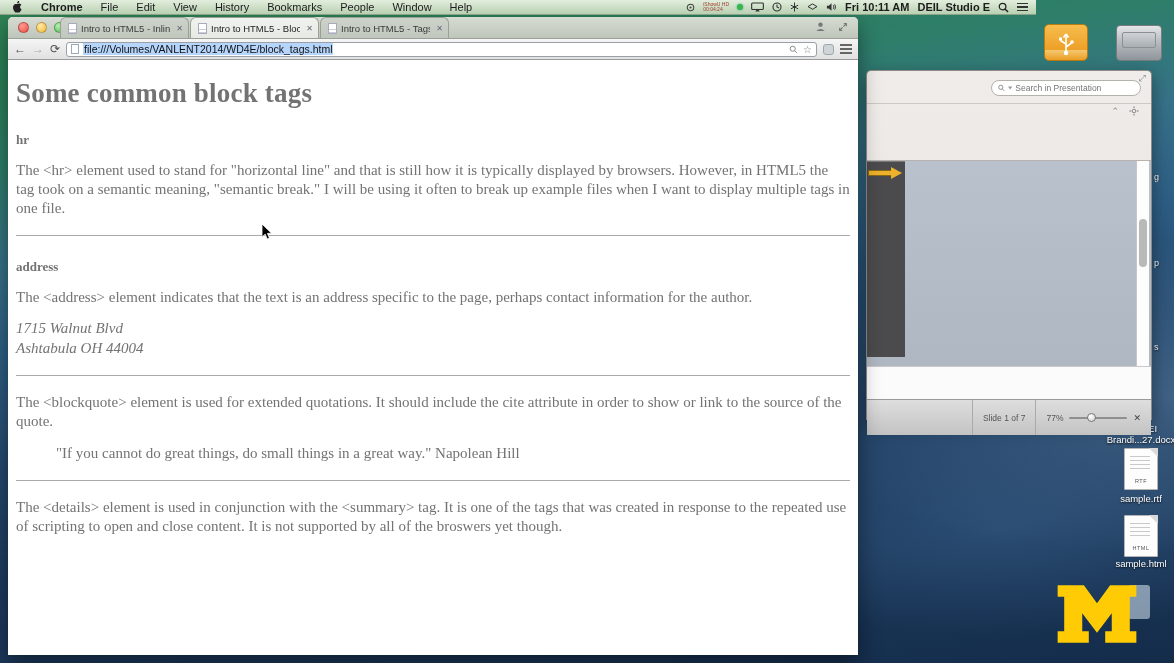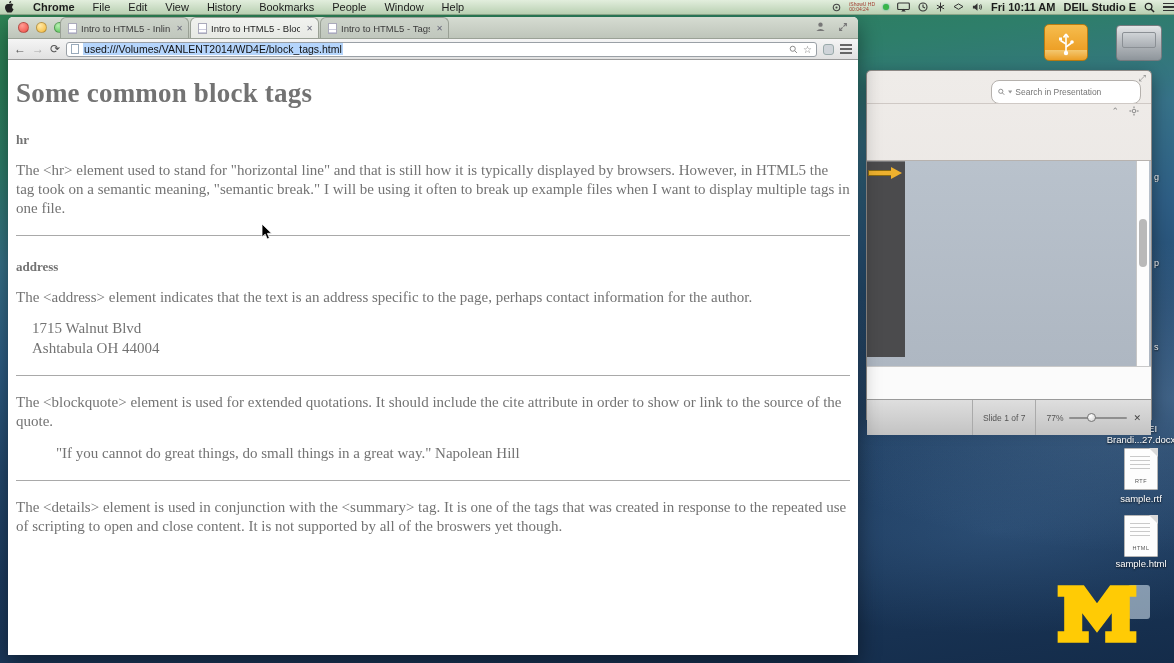--- a/index.html
+++ b/index.html
@@ -10,25 +10,25 @@
   .desktop {
     position:absolute; inset:0;
     background:
       radial-gradient(ellipse 700px 260px at 100% 60%, rgba(140,180,215,.30), transparent 60%),
       radial-gradient(ellipse 500px 160px at 85% 80%, rgba(90,140,190,.25), transparent 65%),
       linear-gradient(172deg, #2f8553 0%, #2b7f58 10%, #2e7e6a 20%, #377289 32%, #2e5e85 44%, #24496e 57%, #1d3c60 70%, #1a3658 84%, #142c4a 100%);
   }
 
   
   .menubar {
-    position:absolute; left:0; top:0; width:1174px; height:15px; z-index:40;
+    position:absolute; left:0; top:0; width:1036px; height:15px; z-index:40;
     background:linear-gradient(#e2eedd, #b9d0b2);
     border-bottom:1px solid #8aa487;
     display:flex; align-items:center; font-size:11px; color:#1c1c1c;
-    padding:0 0; gap:0; line-height:15px;
+    padding:0 8px; gap:0; line-height:15px;
   }
   .menubar .apple { margin:0 10px 0 4px; display:flex; align-items:center; }
   .menubar .mitem { padding:0 9px; white-space:nowrap; }
   .menubar .mitem.bold { font-weight:bold; }
   .menubar .spacer { flex:1; }
   .mstatus { display:flex; align-items:center; gap:8px; font-size:11px; }
   .rec-badge { display:flex; flex-direction:column; line-height:5px; font-size:5px; color:#a23c2e; text-align:left; }
   .dot-green { width:6px; height:6px; border-radius:50%; background:#39b54a; box-shadow:0 0 2px #2a8; }
   .sicon { display:flex; align-items:center; }
   .mtime { font-weight:bold; }
@@ -90,35 +90,35 @@
   
   .content {
     position:absolute; top:44px; bottom:0; left:0; right:0; background:#fff;
     overflow:hidden; font-family:"Liberation Serif","DejaVu Serif",serif;
     font-size:15px; color:#737373; padding:0 8px;
   }
   .content h1 { font-size:27px; margin:17px 0 14px; letter-spacing:.2px; }
   .content h2 { font-size:13px; margin:23px 0 13px; }
   .content p  { margin:12px 0; line-height:1.27; }
   .content hr { border:none; border-top:1px solid #a9a9a9; margin:17px 0; }
-  .content .addr { line-height:1.3; margin:12px 16px; }
+  .content .addr { font-style:italic; line-height:1.3; margin:12px 0; }
   .content blockquote { margin:13px 40px; line-height:1.27; }
   .content .summary-row { margin:13px 0; }
   .content .tri { font-size:10px; margin-right:6px; }
 
   
   .ppt {
     position:absolute; left:866px; top:70px; width:286px; height:350px; z-index:10;
     border-radius:5px 5px 0 0; background:linear-gradient(#efece9,#e6e1de);
     box-shadow:0 6px 18px rgba(0,0,0,.4); border:1px solid #8e8a87; border-bottom:none;
   }
   .ppt-top { position:relative; height:90px; border-bottom:1px solid #b7b2ae; }
   .ppt-expand { position:absolute; right:5px; top:2px; color:#777; font-size:9px; }
   .ppt-search {
-    position:absolute; right:10px; top:9px; width:150px; height:24px;
+    position:absolute; right:10px; top:9px; width:150px; height:16px;
     background:#fff; border:1px solid #b5b1ad; border-radius:8px;
     display:flex; align-items:center; gap:3px; padding:0 6px;
   }
   .ppt-search input { border:none; outline:none; width:100%; font-size:8.5px; color:#555; background:transparent; font-family:"Liberation Sans",sans-serif; }
   .ppt-ribbonrow { position:absolute; top:32px; left:0; right:0; height:16px; border-top:1px solid #cfc9c5; }
   .ppt-ribbon-ics { position:absolute; right:12px; top:2px; display:flex; gap:10px; color:#888; font-size:9px; align-items:center; }
   .ppt-canvas { position:relative; height:205px; background:linear-gradient(#b9c2cc,#aeb7c2); overflow:hidden; }
   .slide-frag { position:absolute; left:0; top:0; width:38px; height:196px; background:#4b4b4d; border-top:1px solid #7a7a7c; }
   .arrow-graphic { position:absolute; left:1px; top:5px; width:34px; height:12px; }
   .arrow-body { position:absolute; left:0; top:3px; width:24px; height:6px; background:#eeb12e; border:1px solid #8a6a10; }
@@ -380,21 +380,21 @@
         </svg>
     </div>
   </div>
 
   <div class="toolbar">
     <span class="navbtn">←</span>
     <span class="navbtn fwd">→</span>
     <span class="navbtn">⟳</span>
     <div class="omnibox">
       <span class="page-ic"></span>
-      <span class="url-text">used:///Volumes/VANLENT2014/WD4E/block_tags.html</span>
+      <span class="url-text">file:///Volumes/VANLENT2014/WD4E/block_tags.html</span>
       <span class="omni-right">
         <svg width="9" height="9" viewBox="0 0 12 12">
             <circle cx="5" cy="5" r="3.4" fill="none" stroke="#888" stroke-width="1.3"></circle>
             <line x1="7.4" y1="7.4" x2="10.6" y2="10.6" stroke="#888" stroke-width="1.3"></line>
           </svg>
         <span>☆</span>
       </span>
     </div>
     <span class="ext-badge"></span>
     <span class="menu-lines">

